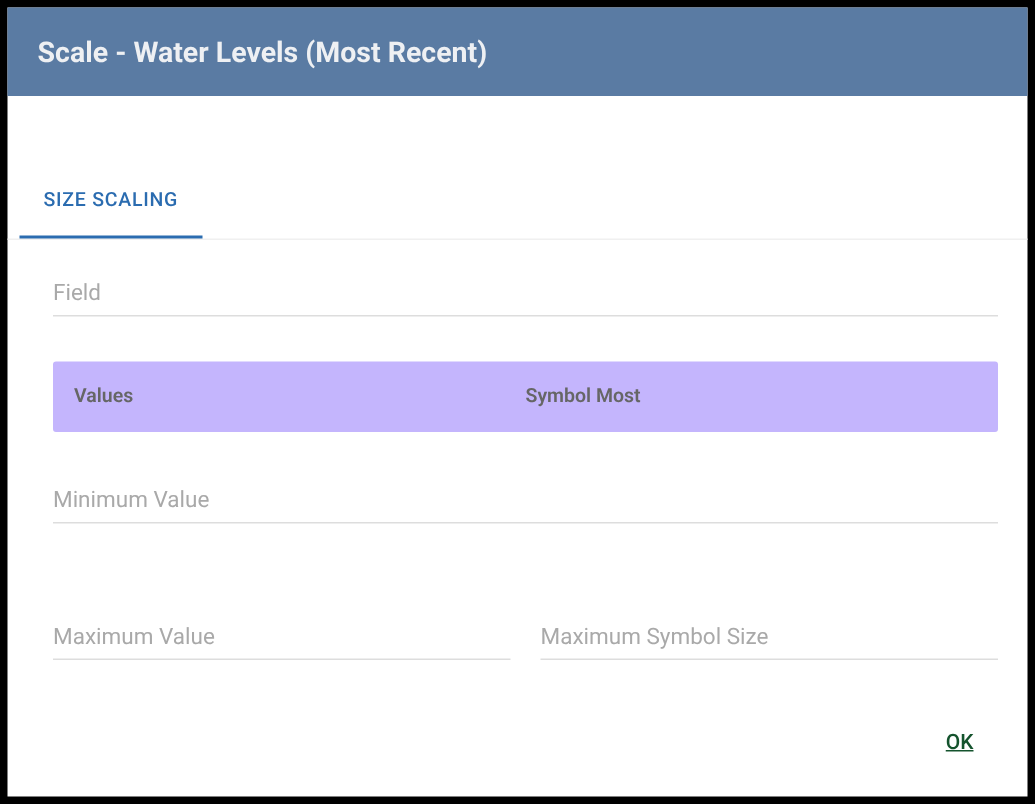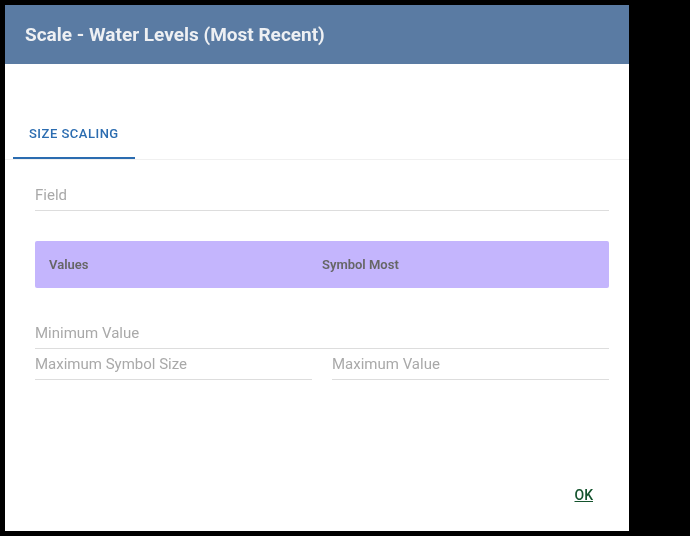--- a/index.html
+++ b/index.html
@@ -9,21 +9,21 @@
     }
     body {
       font-family: Roboto, "Helvetica Neue", Arial, sans-serif;
       background: #000;
       width: 690px;
       height: 536px;
       overflow: hidden;
     }
     .dialog {
       background: #fff;
-      width: 624px;
+      width: 680px;
       height: 526px;
       margin: 5px;
       display: flex;
       flex-direction: column;
     }
     .dialog-header {
       background: #5a7ba3;
       color: #eef0f3;
       padding: 18px 20px;
       font-size: 19px;
@@ -80,20 +80,21 @@
     }
     .table-header .col {
       flex: 1;
       font-size: 13px;
       font-weight: 600;
       color: #666;
     }
     .two-col {
       display: flex;
       gap: 20px;
+      margin-bottom: 60px;
       align-items: center;
     }
     .two-col .col-input {
       flex: 1;
     }
     .actions {
       display: flex;
       justify-content: flex-end;
       padding: 12px 24px 20px 24px;
     }
@@ -130,24 +131,24 @@
     </div>
 
     <div class="two-col">
       <div class="col-input">
         <input class="input-line" placeholder="Minimum Value" style="">
       </div>
     </div>
 
     <div class="two-col">
       <div class="col-input">
-        <input class="input-line" placeholder="Maximum Symbol Size" style="">
+        <input class="input-line" placeholder="Maximum Value" style="">
       </div>
       <div class="col-input">
-        <input class="input-line" placeholder="Maximum Value" style="">
+        <input class="input-line" placeholder="Maximum Symbol Size" style="">
       </div>
     </div>
   </div>
 
   <div class="actions">
     <button class="ok-btn">OK</button>
   </div>
 </div>
 
 </body></html>

